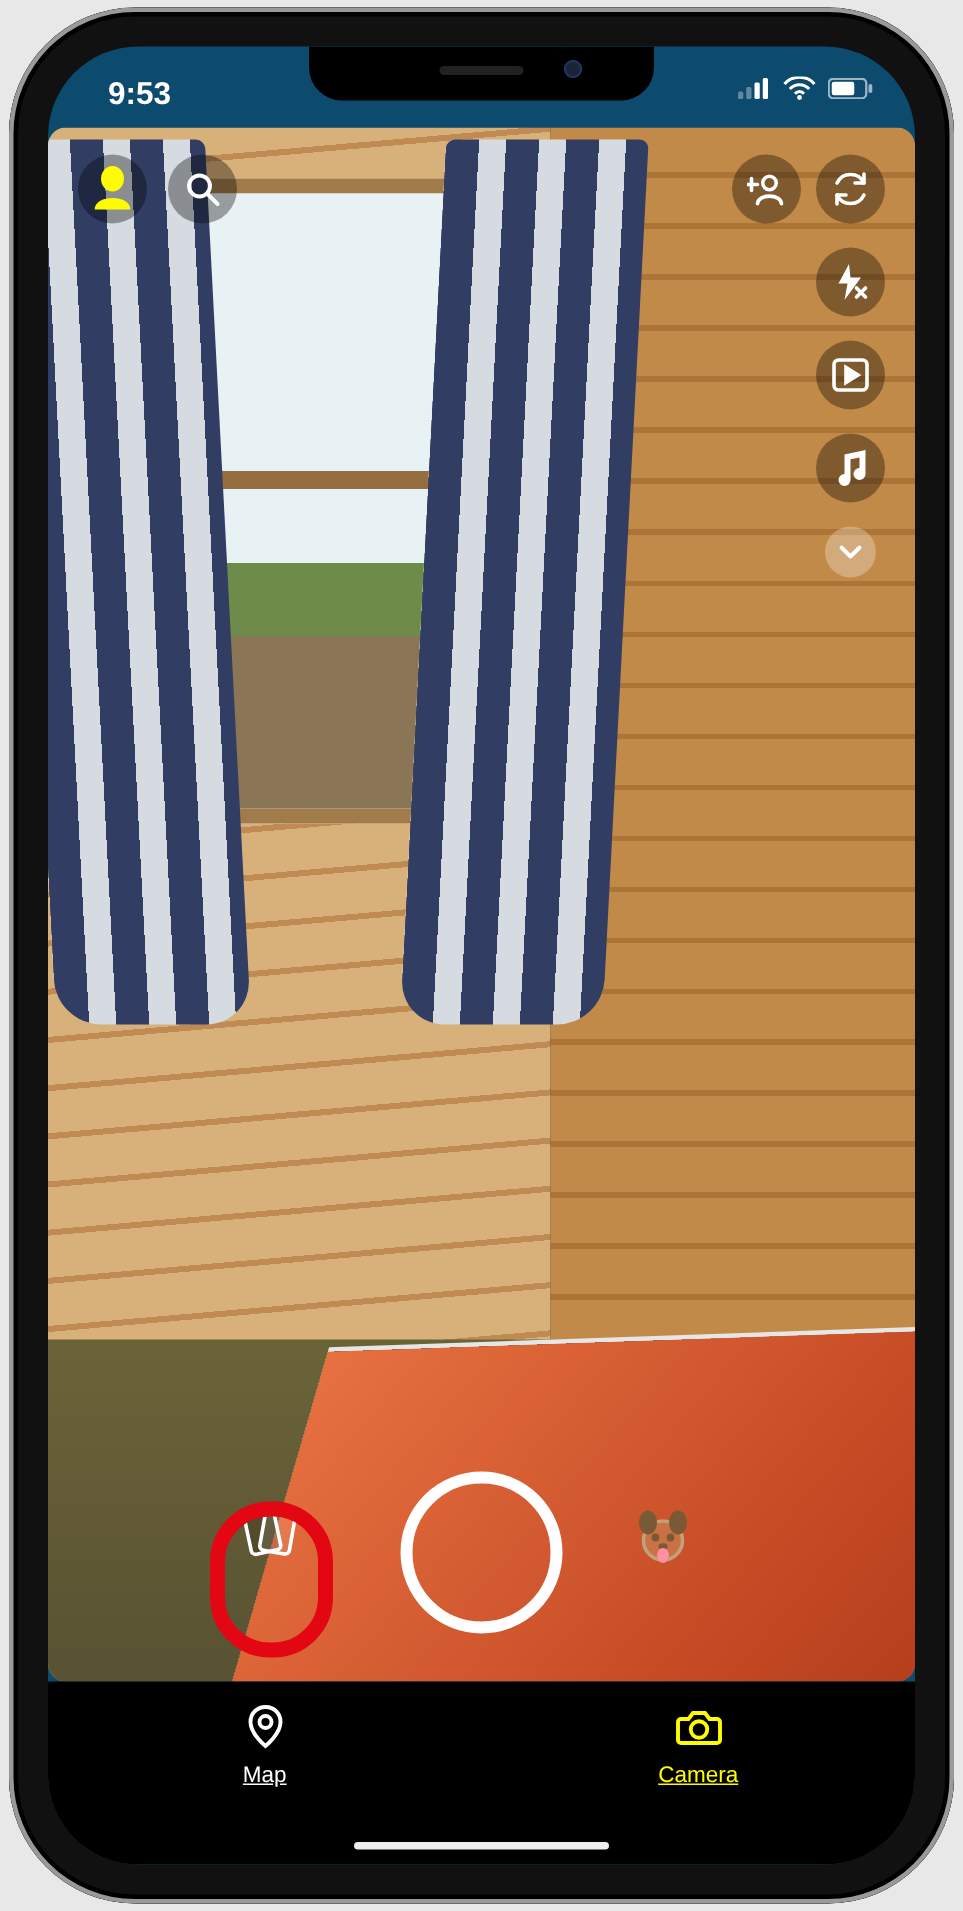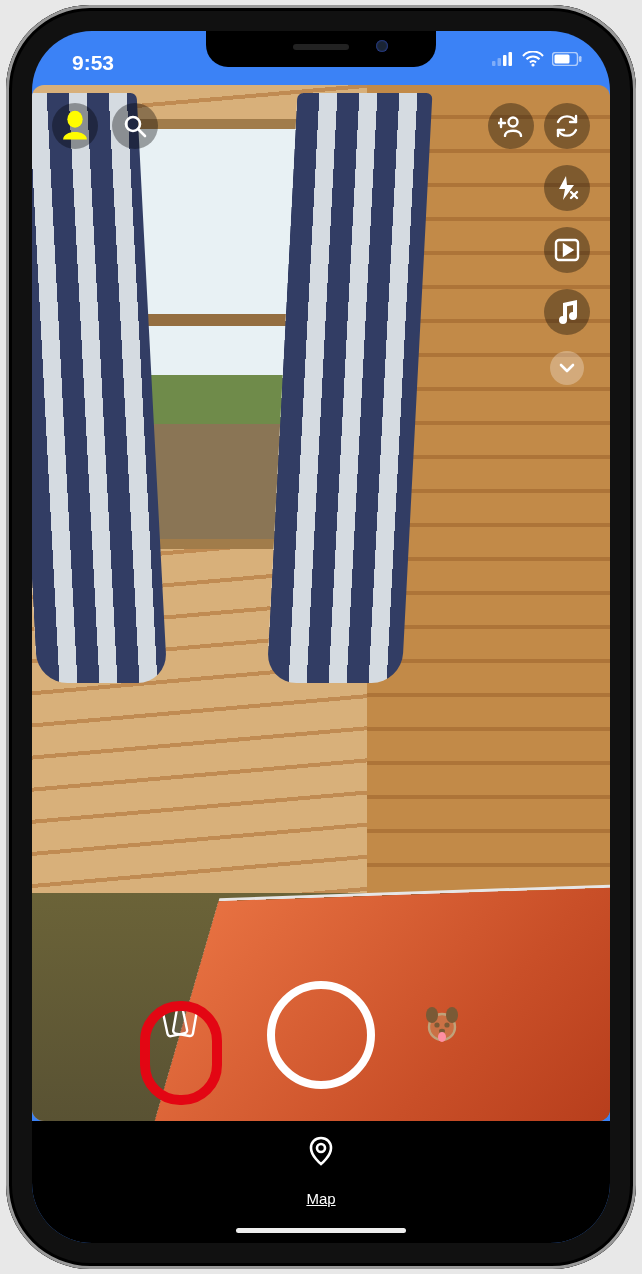--- a/index.html
+++ b/index.html
@@ -4,21 +4,21 @@
 <style>
   * { margin: 0; padding: 0; box-sizing: border-box; }
   html, body { width: 642px; height: 1274px; background: #e8e8e8; font-family: -apple-system, Helvetica, Arial, sans-serif; }
   .device-frame {
     position: absolute; left: 6px; top: 5px; width: 630px; height: 1264px;
     border-radius: 84px; background: #111; box-shadow: inset 0 0 0 3px #999, inset 0 0 0 6px #000;
     overflow: hidden;
   }
   .screen {
     position: absolute; left: 26px; top: 26px; right: 26px; bottom: 26px;
-    border-radius: 60px; background: #3b82f6; overflow: hidden;
+    border-radius: 60px; background: #0c4a6e; overflow: hidden;
   }
   .notch {
     position: absolute; top: 0; left: 50%; transform: translateX(-50%);
     width: 230px; height: 36px; background: #000; border-radius: 0 0 22px 22px; z-index: 50;
   }
   .notch .speaker { position:absolute; top:13px; left:50%; transform:translateX(-50%); width:56px; height:6px; background:#222; border-radius:3px; }
   .notch .cam { position:absolute; top:9px; right:48px; width:12px; height:12px; background:#1a2433; border-radius:50%; box-shadow:inset 0 0 2px #3b5fff; }
   
   .status { position:absolute; top:8px; left:0; right:0; height:44px; z-index:60; color:#fff; }
   .time { position:absolute; left:40px; top:12px; font-size:21px; font-weight:600; }
@@ -56,21 +56,21 @@
   
   .shutter-row { position:absolute; left:0; right:0; bottom:148px; height:120px; display:flex; align-items:center; justify-content:center; z-index:40; }
   .memories { position:absolute; left:124px; top:22px; width:48px; height:48px; display:flex; align-items:center; justify-content:center; }
   .shutter  { width:108px; height:108px; border-radius:50%; border:8px solid #fff; background:transparent; }
   .lenses   { position:absolute; right:146px; top:28px; width:44px; height:44px; display:flex; align-items:center; justify-content:center; }
   
   .annot { position:absolute; left:108px; bottom:138px; width:82px; height:104px;
     border:10px solid #e30613; border-radius:40px; z-index:45; background:transparent; pointer-events:none; }
   
   .nav { position:absolute; left:0; right:0; bottom:0; height:122px; background:#000; display:flex; justify-content:space-around; align-items:flex-start; padding-top:14px; }
-  .nav-item { width:100px; display:flex; flex-direction:column; align-items:center; gap:20px; color:#fff; font-size:15px; font-weight:500;text-decoration:underline;}
+  .nav-item { width:100px; display:flex; flex-direction:column; align-items:center; gap:4px; color:#fff; font-size:15px; font-weight:500;text-decoration:underline;}
   .nav-item.active { color:#fffc00; }
   .nav-item .lbl { color:inherit; }
   .nav-item svg { width:32px; height:32px; }
   .dot { position:absolute; width:10px; height:10px; border-radius:50%; }
   .dot.blue { background:#1fa7ff; }
   .dot.purple { background:#b035ff; }
   .home-indicator { position:absolute; bottom:10px; left:50%; transform:translateX(-50%); width:170px; height:5px; background:#eee; border-radius:3px; }
 </style>
 </head>
 <body>
@@ -221,18 +221,25 @@
     <div class="annot"></div>
 
     <div class="nav">
       <div class="nav-item" style="position:relative;">
         <span><svg viewBox="0 0 32 32" fill="none" stroke="#fff" stroke-width="2.6">
               <path d="M16 3 C10 3 6 7.5 6 13 C6 21 16 29 16 29 C16 29 26 21 26 13 C26 7.5 22 3 16 3 Z"></path>
               <circle cx="16" cy="13" r="4"></circle>
             </svg></span>
         <span class="lbl">Map</span>
       </div>
+      <div class="nav-item active">
+        <span><svg viewBox="0 0 32 32" fill="none" stroke="#fffc00" stroke-width="2.6">
+              <path d="M4 11 H9 L12 7 H20 L23 11 H28 A2 2 0 0 1 30 13 V25 A2 2 0 0 1 28 27 H4 A2 2 0 0 1 2 25 V13 A2 2 0 0 1 4 11 Z"></path>
+              <circle cx="16" cy="18" r="5.5"></circle>
+            </svg></span>
+        <span class="lbl">Camera</span>
+      </div>
     </div>
 
     <div class="home-indicator"></div>
 
   </div>
 </div>
 
 </body></html>

